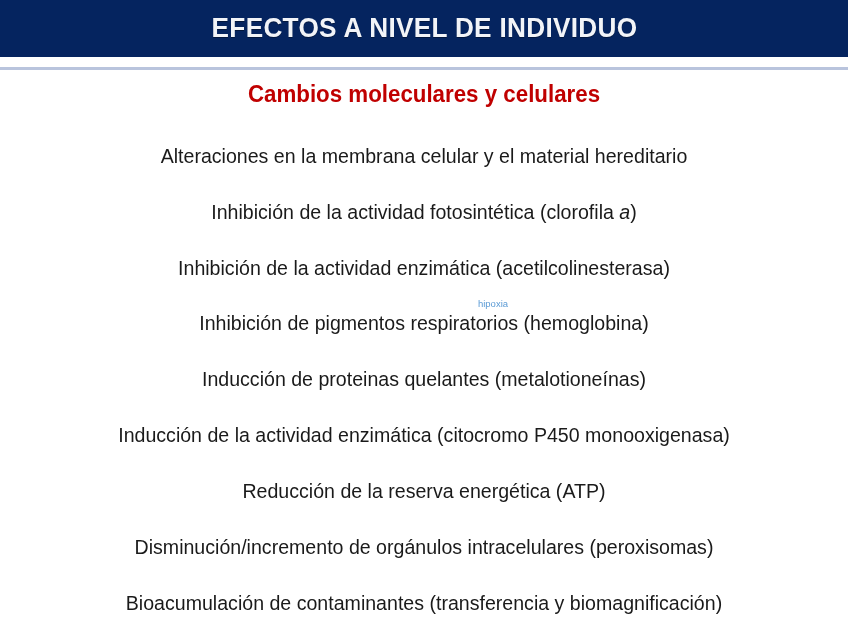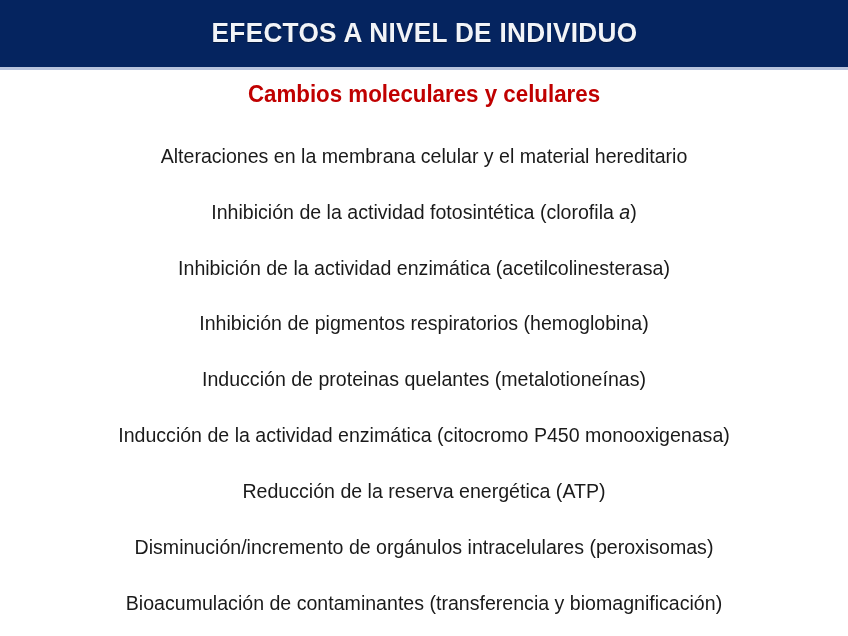--- a/index.html
+++ b/index.html
@@ -14,21 +14,21 @@
     overflow: hidden;
     position: relative;
   }
 
   
   #slide-header {
     position: absolute;
     top: 0;
     left: 0;
     width: 848px;
-    height: 67px;
+    height: 57px;
     background: #05245f;
     display: flex;
     align-items: center;
     justify-content: center;
     box-sizing: border-box;
   }
   #slide-title {
     color: #f2f4f8;
     font-size: 27px;
     font-weight: bold;
@@ -130,20 +130,21 @@
   <div id="subtitle">Cambios moleculares y celulares</div>
 
   <div class="body-line" id="line-0">Alteraciones en la membrana celular y el material hereditario</div>
 
   <div class="body-line" id="line-1">
     <span>Inhibición de la actividad fotosintética (clorofila </span><em>a</em><span>)</span>
   </div>
 
   <div class="body-line" id="line-2">Inhibición de la actividad enzimática (acetilcolinesterasa)</div>
 
+  <div id="annotation-hipoxia">hipoxia</div>
 
   <div class="body-line" id="line-3">Inhibición de pigmentos respiratorios (hemoglobina)</div>
 
   <div class="body-line" id="line-4">Inducción de proteinas quelantes (metalotioneínas)</div>
 
   <div class="body-line" id="line-5">Inducción de la actividad enzimática (citocromo P450 monooxigenasa)</div>
 
   <div class="body-line" id="line-6">Reducción de la reserva energética (ATP)</div>
 
   <div class="body-line" id="line-7">Disminución/incremento de orgánulos intracelulares (peroxisomas)</div>

